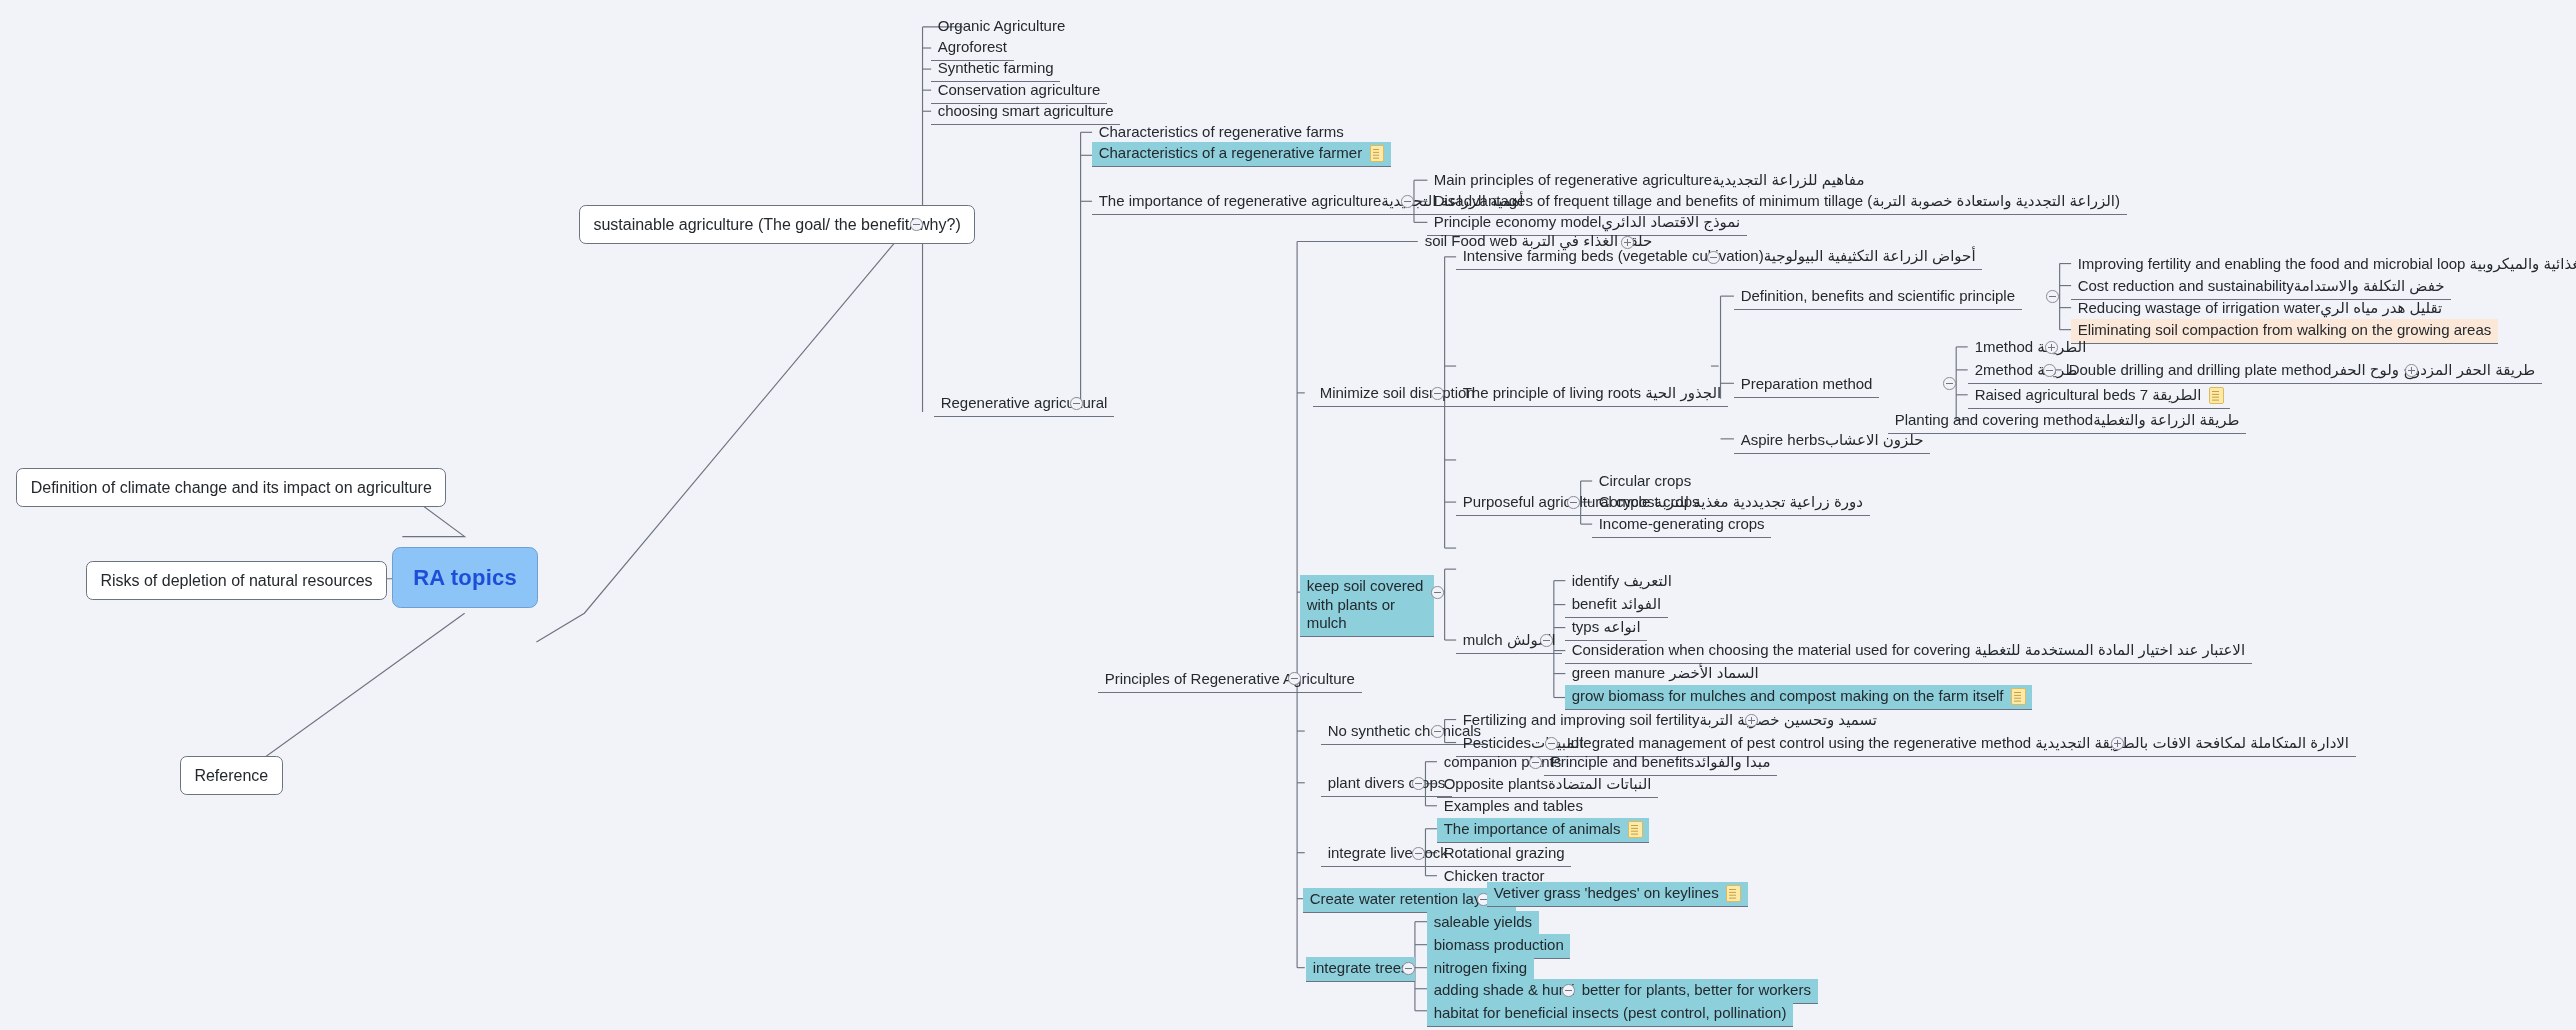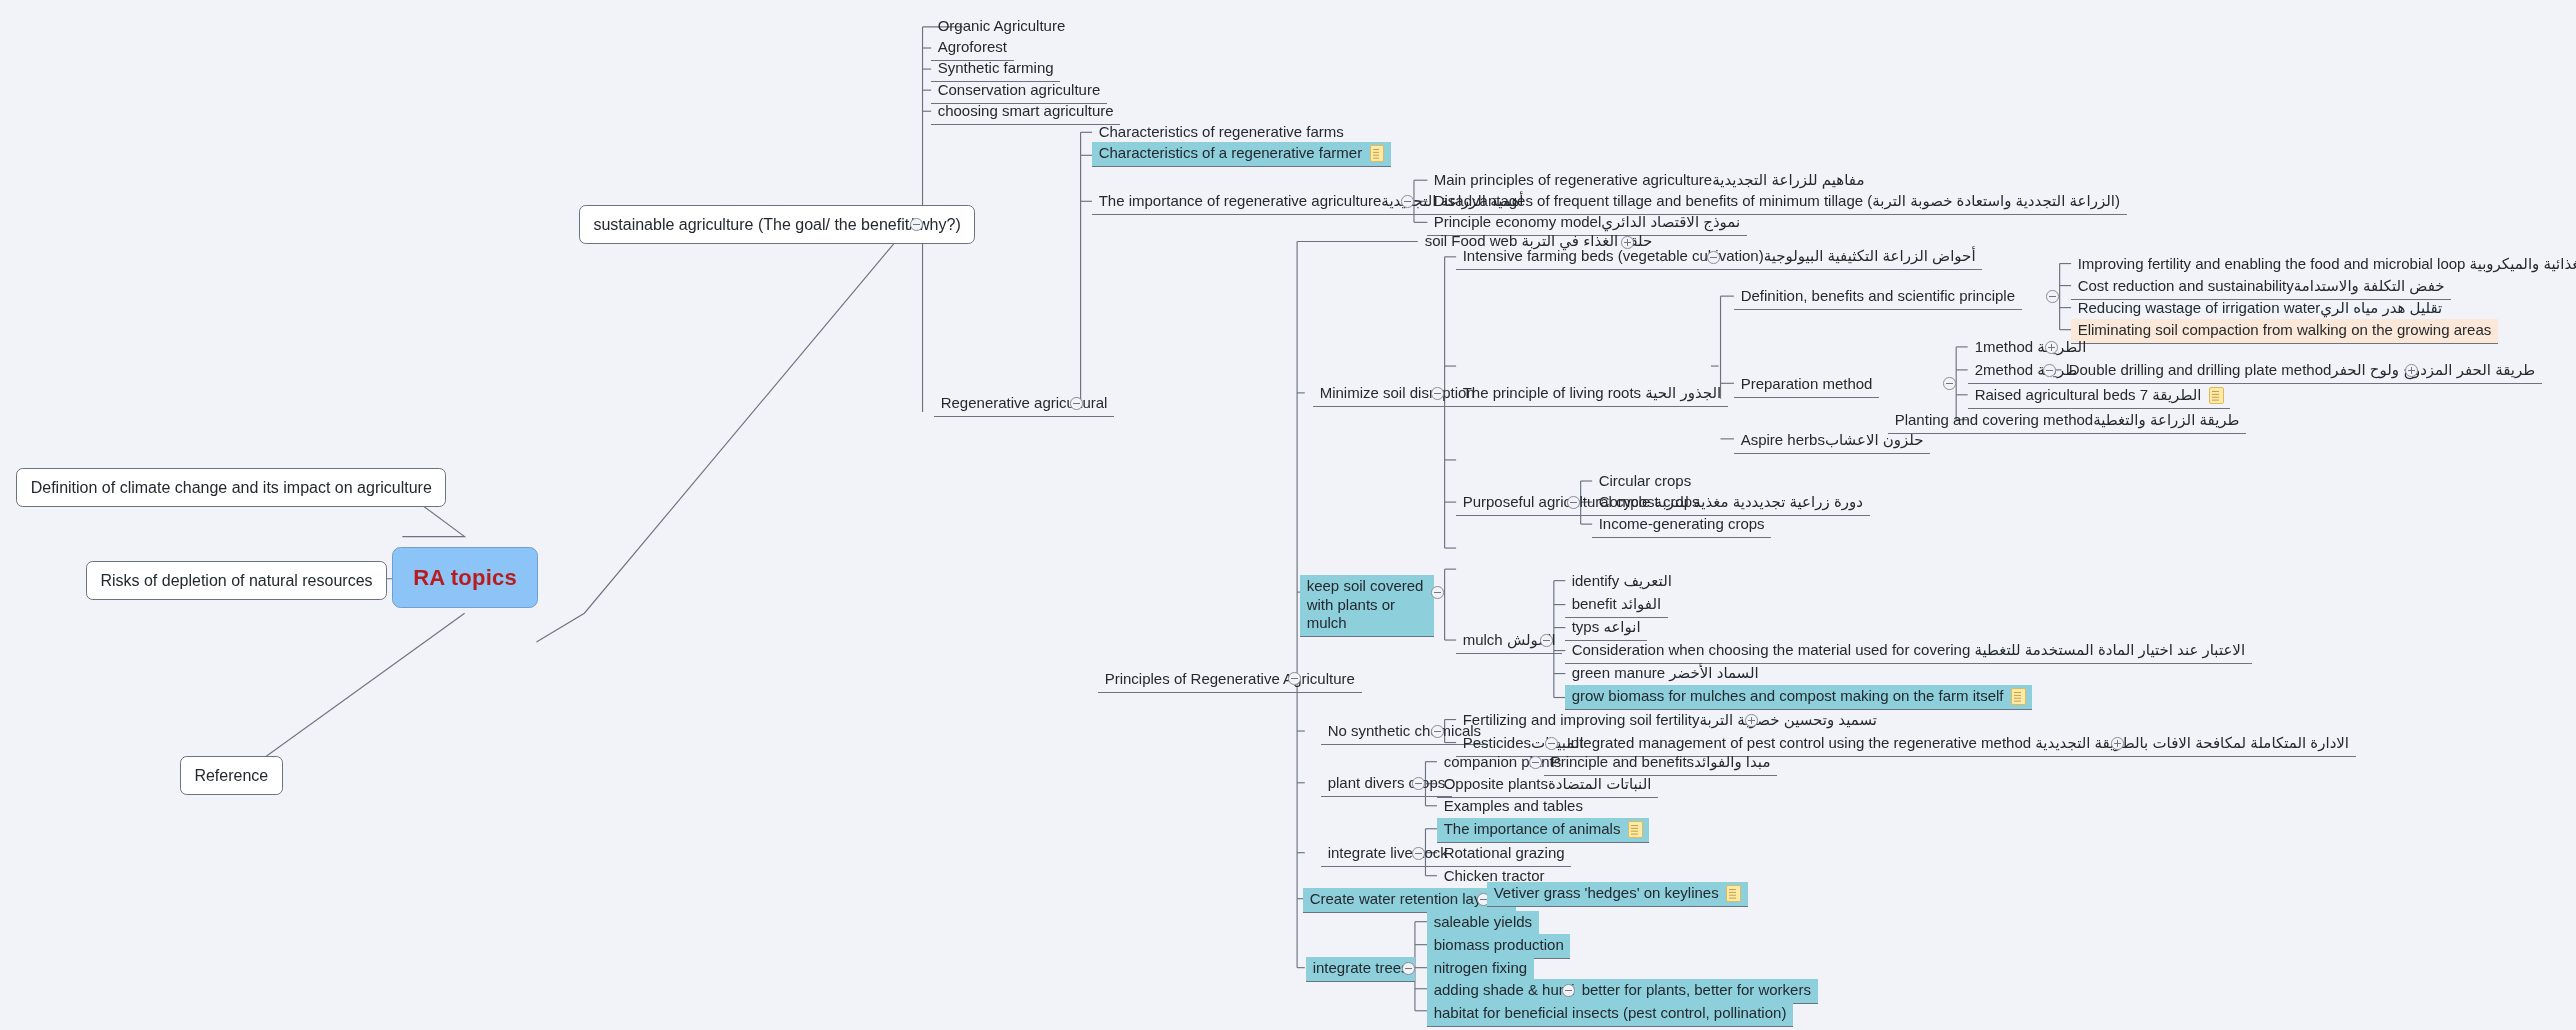--- a/index.html
+++ b/index.html
@@ -42,21 +42,21 @@
     font-size:16px;
     padding:8.6px 13.4px;
   }
   
   .root{
     background:#8cc4f8;
     border:1.2px solid #6f9fd0;
     border-radius:8.6px;
     font-size:22px;
     font-weight:bold;
-    color:#b91c1c;
+    color:#1d4ed8;
     justify-content:center;
     letter-spacing:0.2px;
   }
 
   
   .tg{
     position:absolute;
     width:12.5px;height:12.5px;
     border:1.1px solid #8b8f98;
     border-radius:50%;

